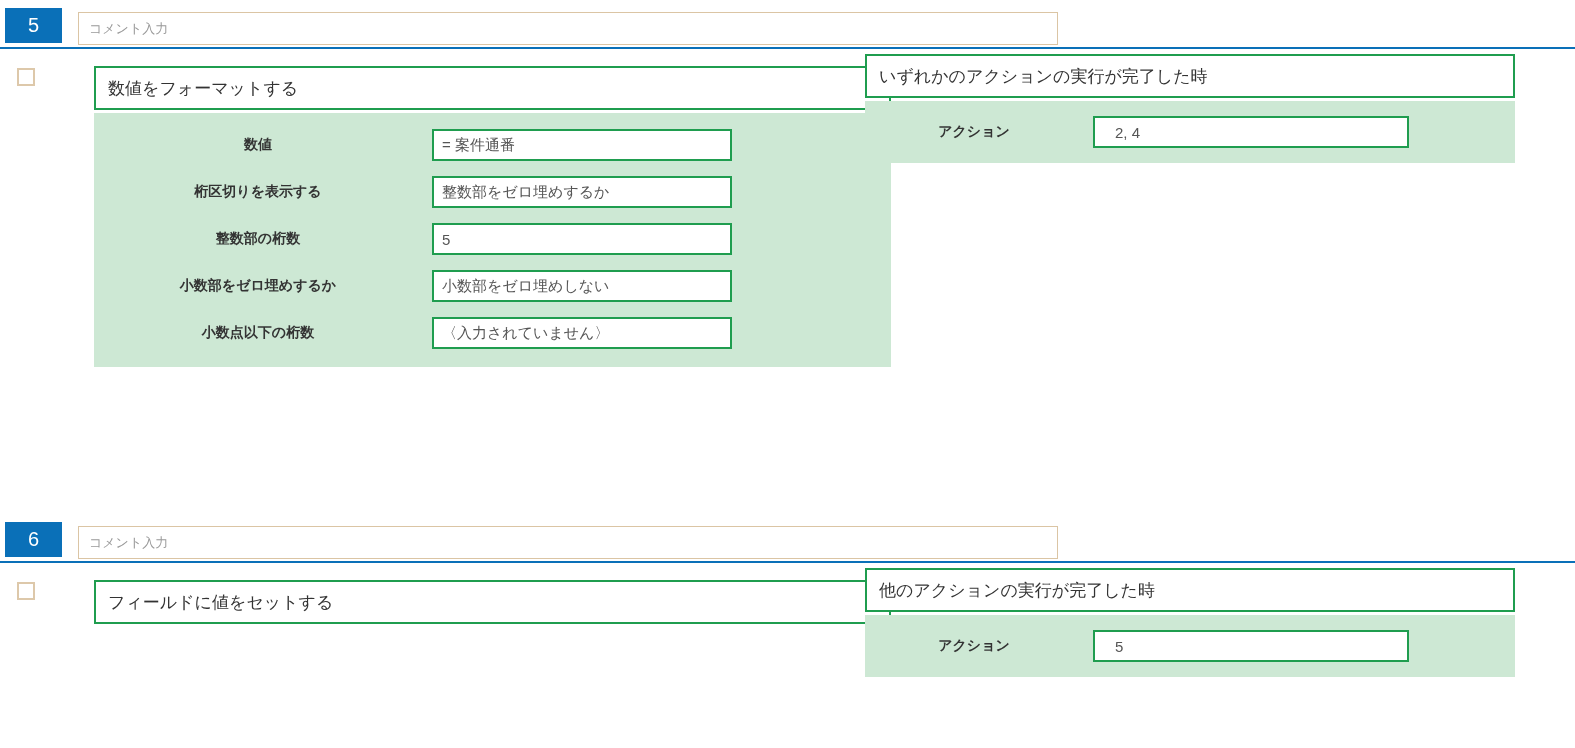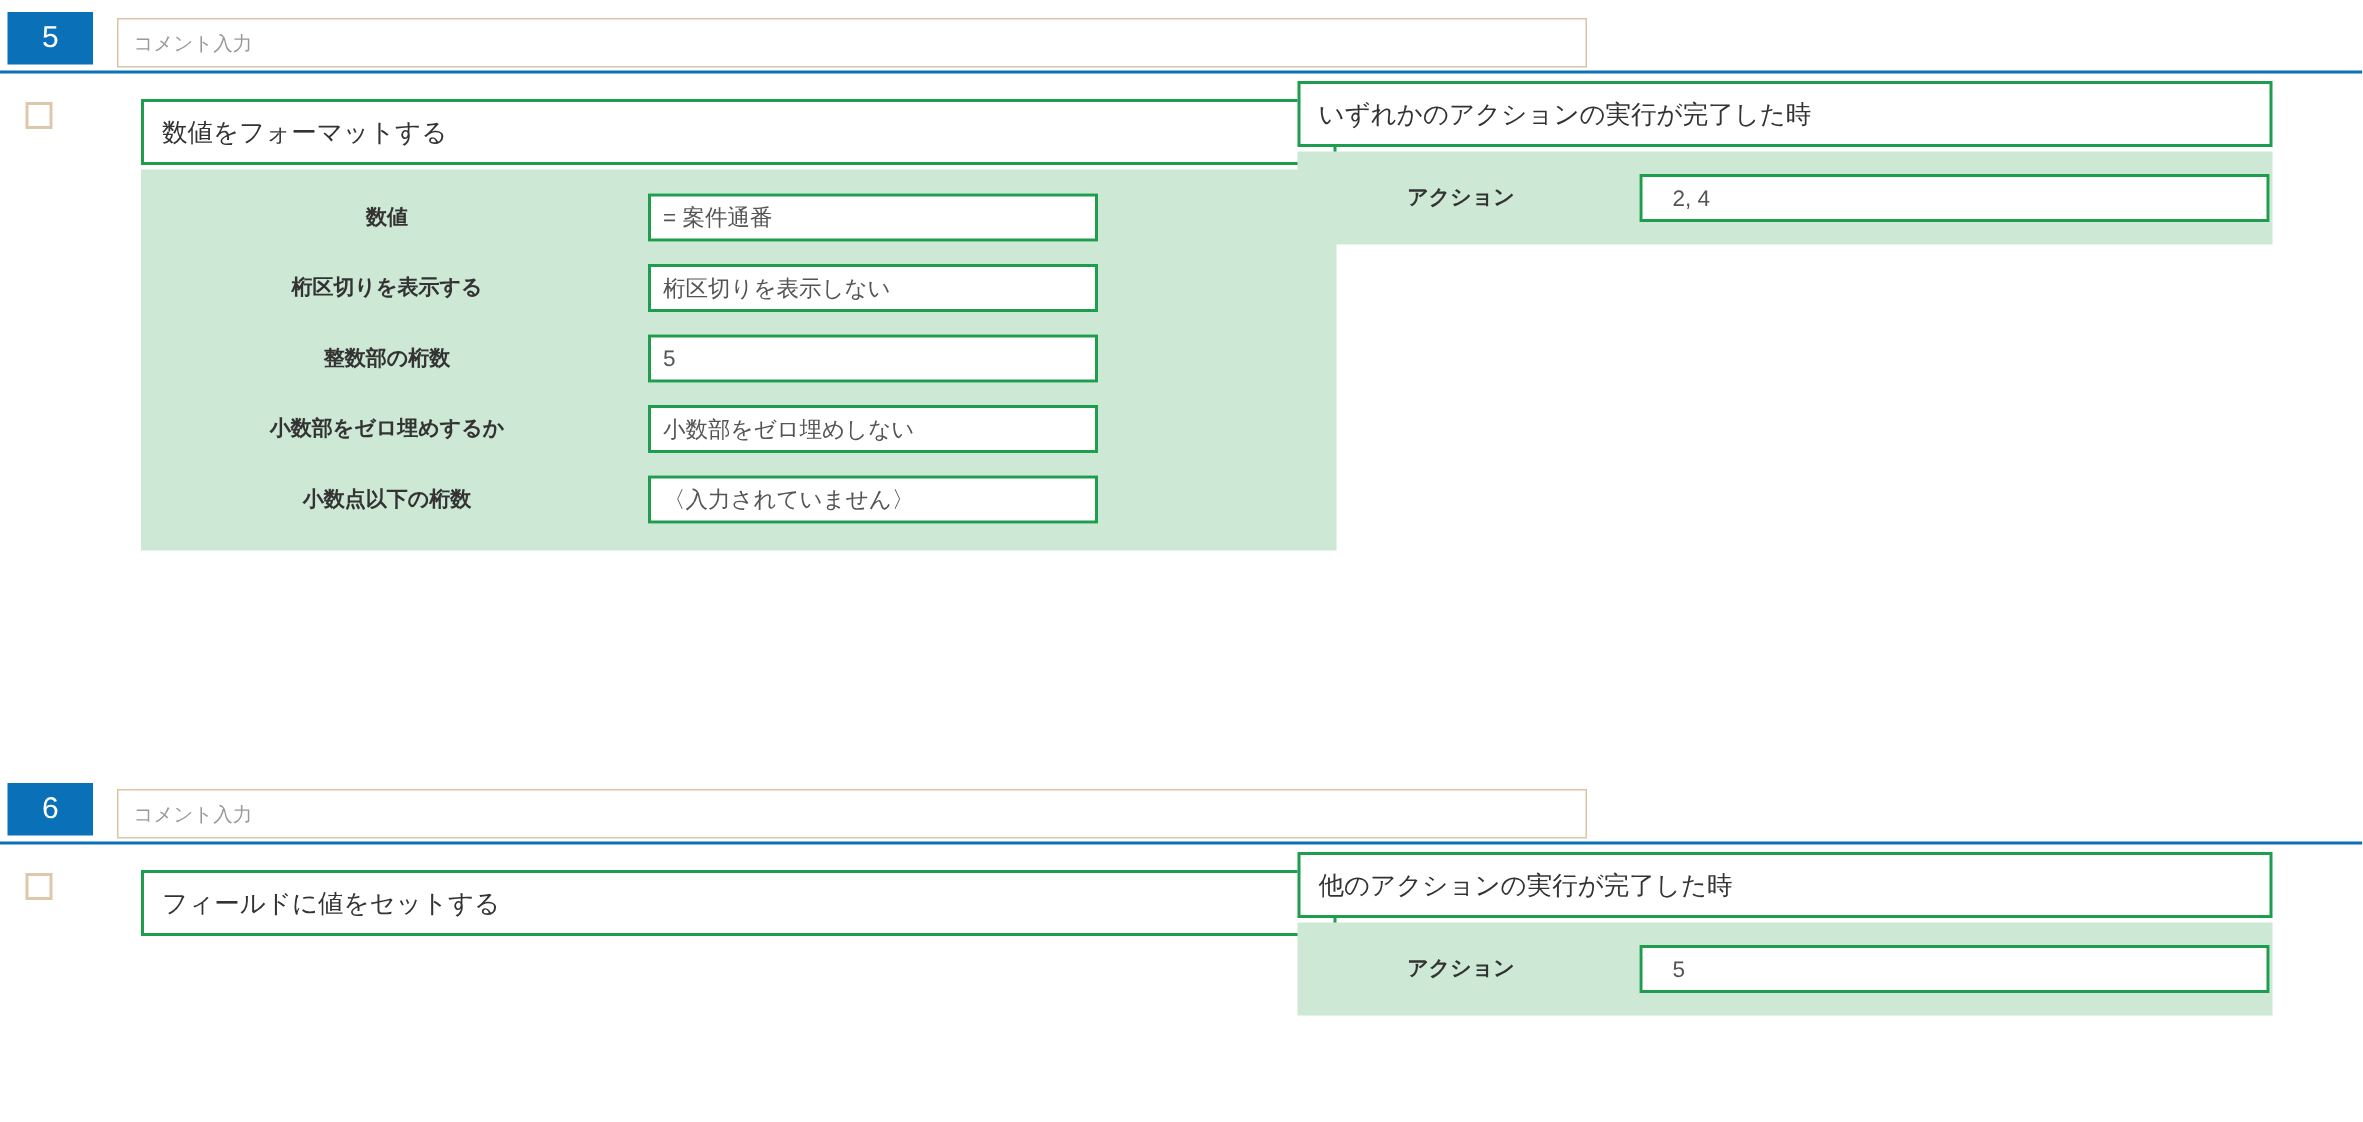--- a/index.html
+++ b/index.html
@@ -34,21 +34,21 @@
   .trigger-box .box-fields { padding:15px 0; }
 
   .frow { display:flex; align-items:center; height:32px; margin-bottom:15px; }
   .frow:last-child { margin-bottom:0; }
   .flabel { flex:none; width:338px; padding-right:10px; text-align:center;
     font-weight:bold; font-size:14px; color:#333; white-space:nowrap; }
   .fvalue { flex:none; width:300px; height:32px; border:2px solid #1f9d4f;
     background:#fff; font-size:15px; color:#555; display:flex; align-items:center;
     padding:0 8px; white-space:nowrap; overflow:hidden; }
   .trigger-box .flabel { width:228px; }
-  .trigger-box .fvalue { width:420px;padding-left:20px; }
+  .trigger-box .fvalue { width:316px;padding-left:20px; }
 </style>
 </head>
 <body>
 
 <div class="canvas">
 
   <section class="step" style="top:0px; height:514px;">
     <div class="badge">5</div>
     <input class="comment" type="text" placeholder="コメント入力" style="">
     <div class="divider"></div>
@@ -57,21 +57,21 @@
 
     <div class="action-box">
       <div class="box-title">数値をフォーマットする</div>
       <div class="box-fields">
         <div class="frow">
           <div class="flabel">数値</div>
           <div class="fvalue">= 案件通番</div>
         </div>
         <div class="frow">
           <div class="flabel">桁区切りを表示する</div>
-          <div class="fvalue">桁区切りを表示しない</div>
+          <div class="fvalue">整数部をゼロ埋めするか</div>
         </div>
         <div class="frow">
           <div class="flabel">整数部の桁数</div>
           <div class="fvalue">5</div>
         </div>
         <div class="frow">
           <div class="flabel">小数部をゼロ埋めするか</div>
           <div class="fvalue">小数部をゼロ埋めしない</div>
         </div>
         <div class="frow">

